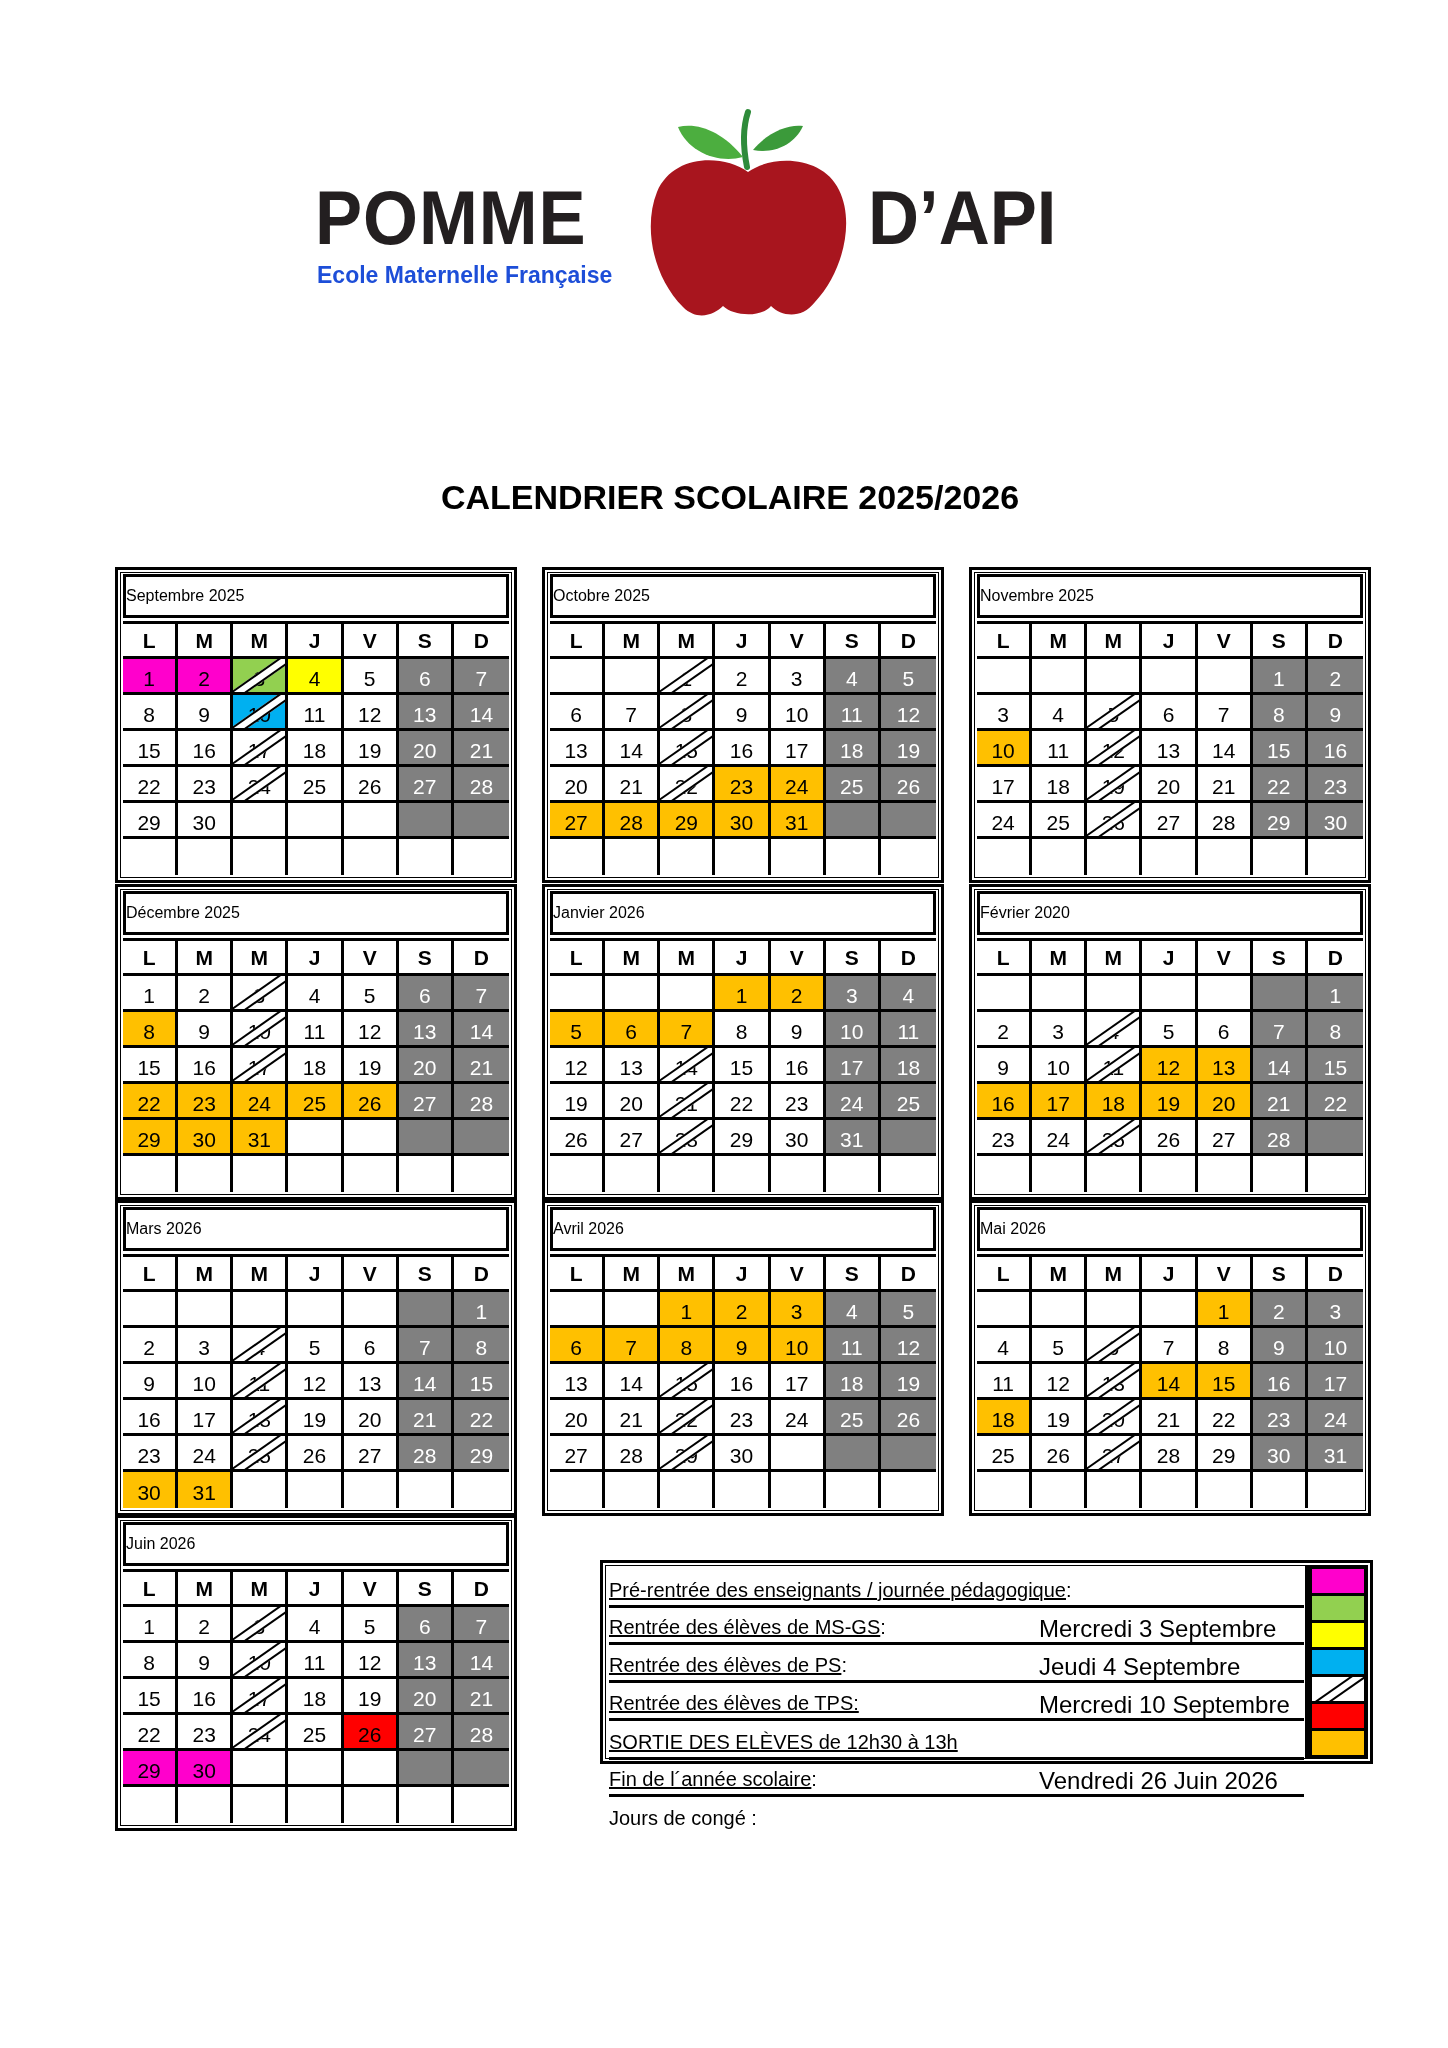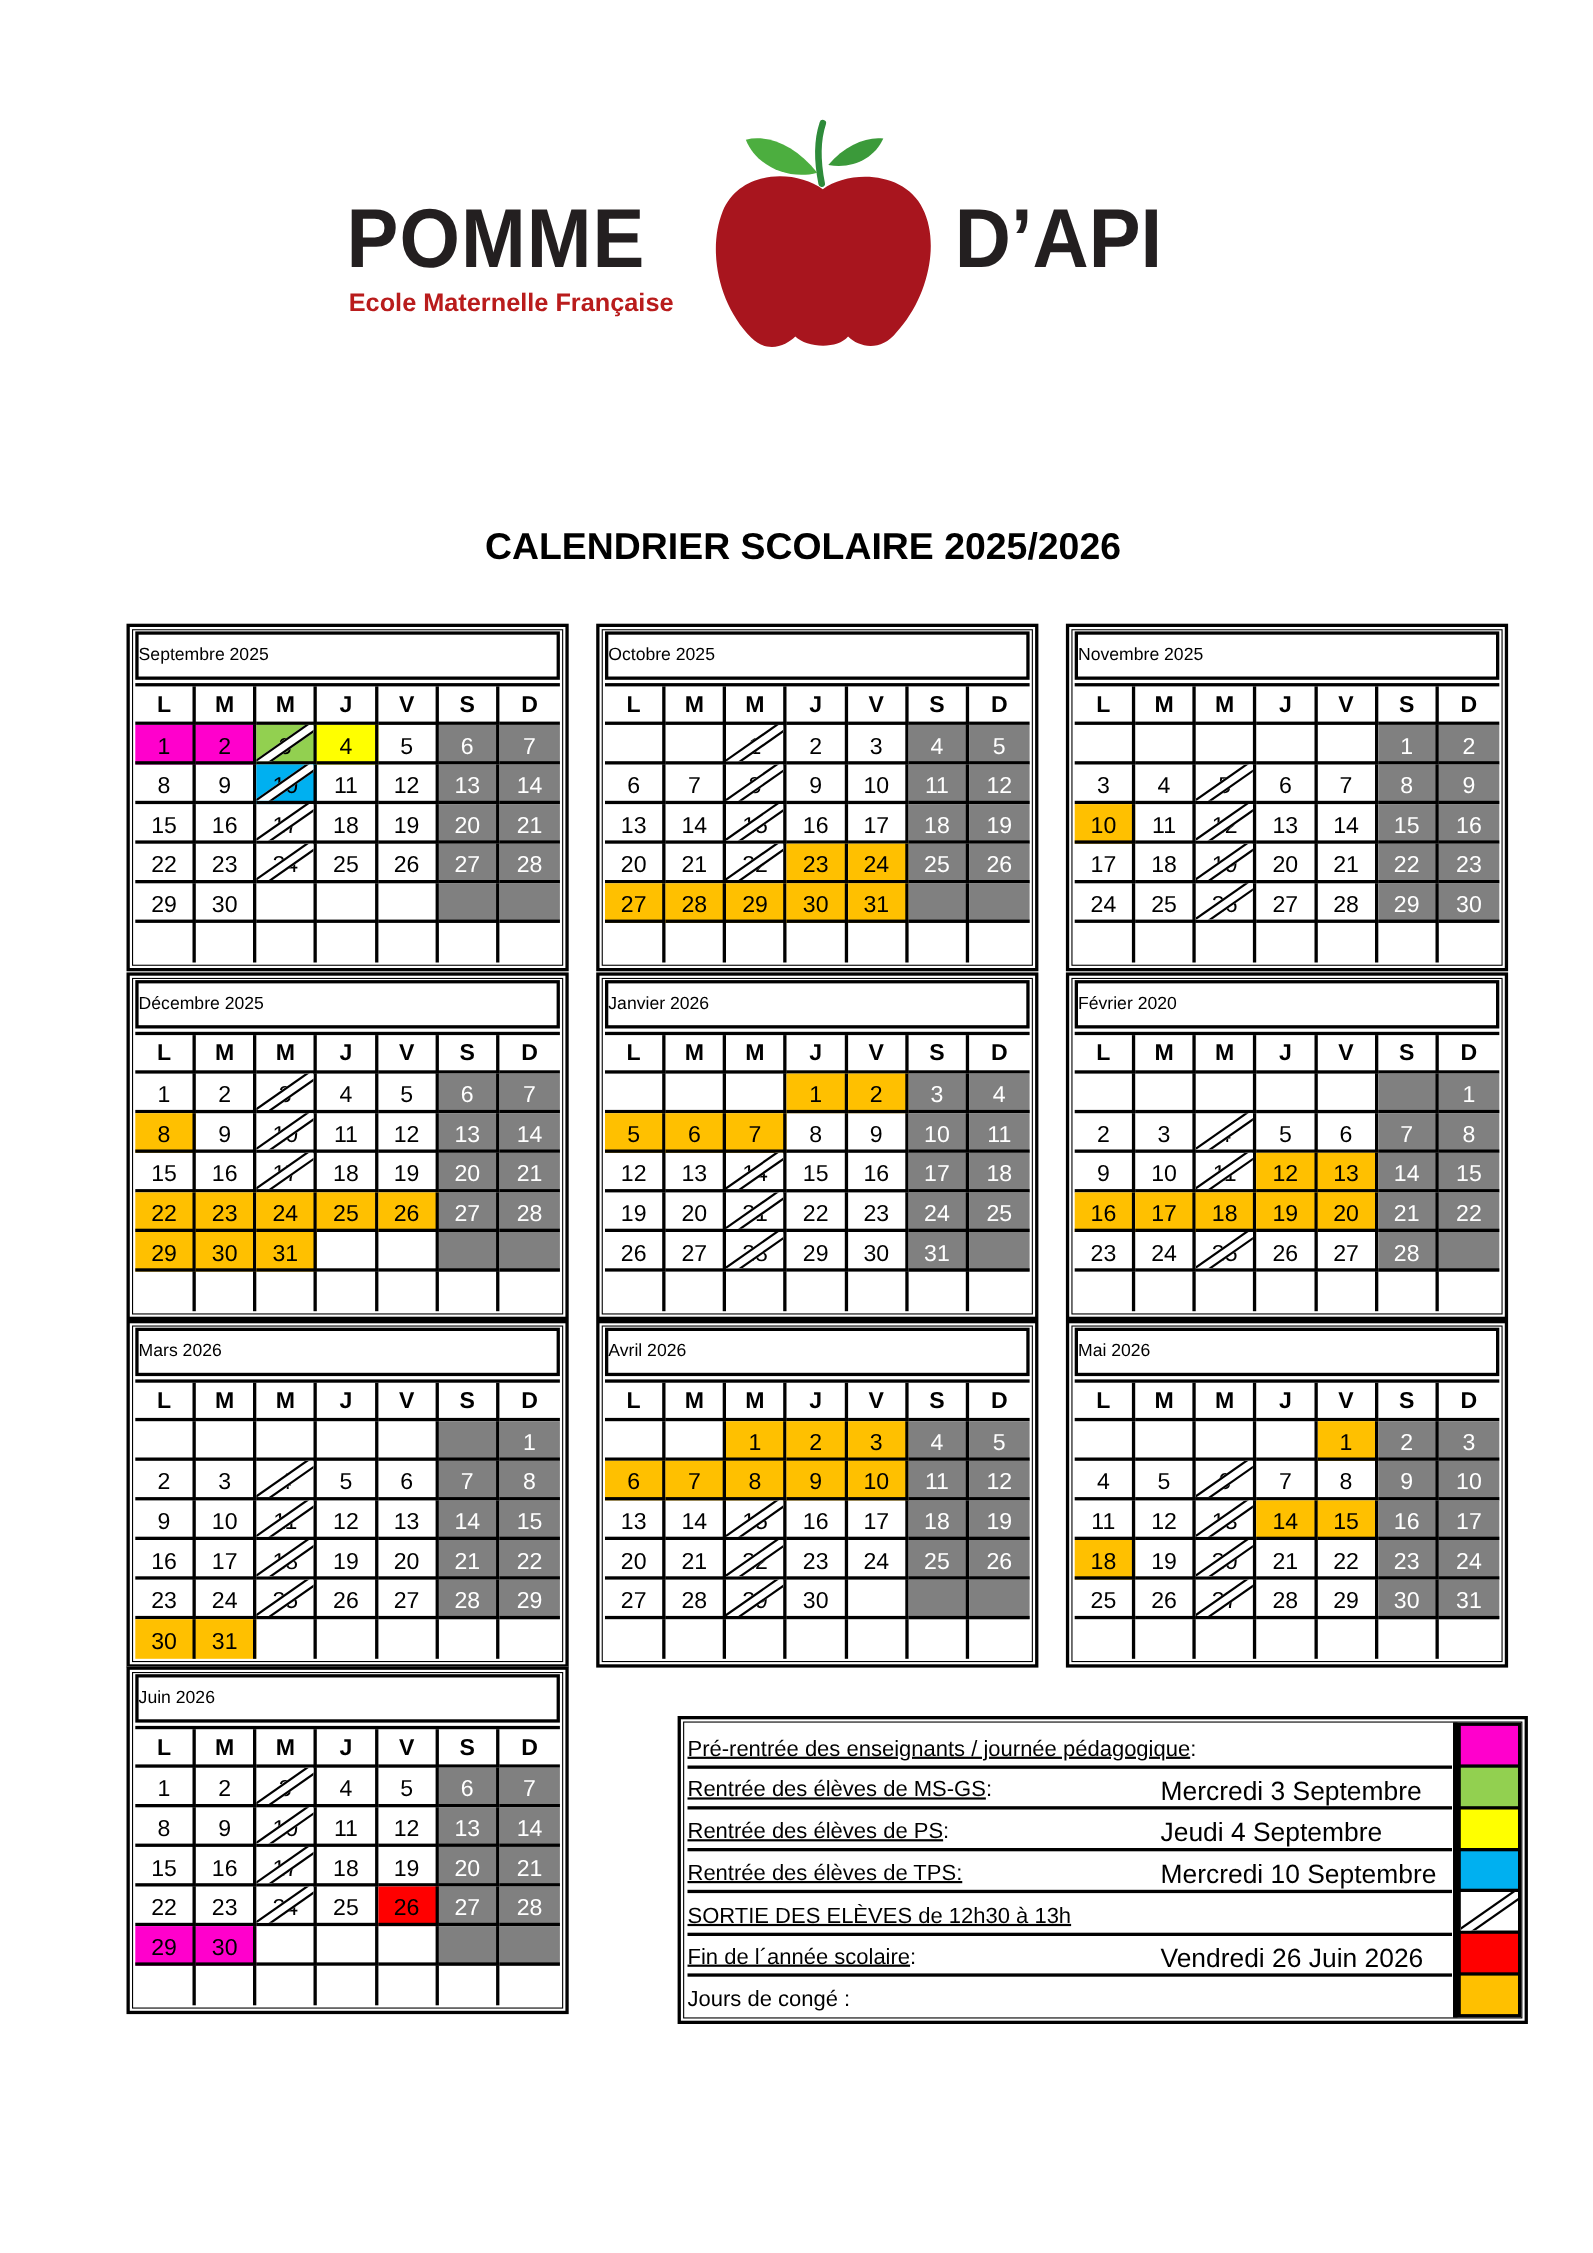--- a/index.html
+++ b/index.html
@@ -2,21 +2,21 @@
 <html><head>
 <meta charset="utf-8">
 <style>
   html, body { margin: 0; padding: 0; }
   body {
     width: 1448px; height: 2048px; position: relative; background: #ffffff;
     font-family: "Liberation Sans", "DejaVu Sans", sans-serif; color: #000; overflow: hidden;
   }
   .logo { position: absolute; left: 315px; top: 92px; width: 770px; height: 230px; }
   .logo .pomme { position: absolute; left: 0; top: 88px; font-size: 76px; font-weight: bold; letter-spacing: 1px; color: #231f20; line-height: 1; transform: scaleX(0.93); transform-origin: left top; }
-  .logo .subtitle { position: absolute; left: 2px; top: 172px; font-size: 23px; font-weight: bold; color: #b91c1c; line-height: 1; }
+  .logo .subtitle { position: absolute; left: 2px; top: 172px; font-size: 23px; font-weight: bold; color: #1d4ed8; line-height: 1; }
   .logo .dapi { position: absolute; left: 553px; top: 88px; font-size: 76px; font-weight: bold; color: #231f20; line-height: 1; transform: scaleX(0.93); transform-origin: left top; }
   .logo svg { position: absolute; left: 328px; top: 0; }
 
   .doc-title { position: absolute; left: 0; width: 1460px; top: 475px; text-align: center; font-size: 34px; font-weight: bold; line-height: 44px; }
 
   .month { position: absolute; width: 402px; height: 316px; box-sizing: border-box; border: 3px solid #000; background: #fff; }
   .month::before { content: ""; position: absolute; left: 2px; top: 2px; right: 2px; bottom: 2px; border: 1px solid #000; pointer-events: none; }
   .month-title { position: absolute; left: 5px; right: 5px; top: 4px; height: 44px; border: 3px solid #000; box-sizing: border-box; text-align: left; font-weight: normal; font-size: 16px; line-height: 38px; background: #fff; }
   .grid { position: absolute; left: 5px; right: 5px; top: 51px; bottom: 5px; border-top: 3px solid #000; display: grid; grid-template-columns: repeat(7, 1fr); grid-template-rows: 35px repeat(6, 1fr); }
   .grid > div { border-right: 3px solid #000; border-bottom: 3px solid #000; box-sizing: border-box; position: relative; text-align: center; font-size: 21px; display: flex; align-items: center; justify-content: center; overflow: hidden; }
@@ -30,21 +30,21 @@
   .c-gr { background: #92d050; }
   .c-y { background: #ffff00; }
   .c-b { background: #00b0f0; }
   .c-r { background: #ff0000; }
   .strike::after {
     content: ""; position: absolute; left: -6px; right: -6px; top: 50%; height: 6px; margin-top: -3px;
     border-top: 2px solid #000; border-bottom: 2px solid #000; background: #fff;
     transform: rotate(-35deg); transform-origin: center;
   }
 
-  .legend { position: absolute; left: 616px; top: 1560px; width: 773px; height: 280px; box-sizing: border-box; border: 3px solid #000; background: #fff; }
+  .legend { position: absolute; left: 600px; top: 1560px; width: 773px; height: 204px; box-sizing: border-box; border: 3px solid #000; background: #fff; }
   .legend::before { content: ""; position: absolute; left: 2px; top: 2px; right: 2px; bottom: 2px; border: 1px solid #000; pointer-events: none; }
   .legend-rows { position: absolute; left: 6px; top: 5px; right: 66px; bottom: 5px; }
   .legend-row { position: absolute; left: 0; right: 0; height: 37px; }
   .legend-row .lbl { position: absolute; left: 0; bottom: 4px; font-size: 20px; line-height: 22px; }
   .legend-row .lbl span.u { text-decoration: underline; }
   .legend-row .val { position: absolute; left: 430px; bottom: 2px; font-size: 24px; line-height: 22px; }
   .legend-row.sep { border-bottom: 3px solid #000; }
   .swatches { position: absolute; right: 3px; top: 3px; bottom: 3px; width: 58px; border-left: 4px solid #000; background: #000; display: flex; flex-direction: column; }
   .swatch { flex: 1; margin: 3px 3px 0 3px; position: relative; overflow: hidden; }
   .swatch:last-child { margin-bottom: 3px; }

